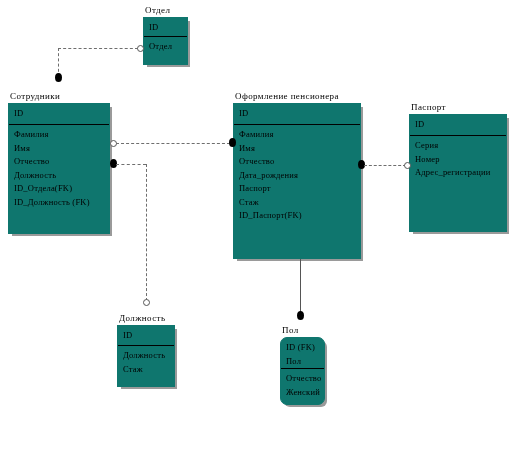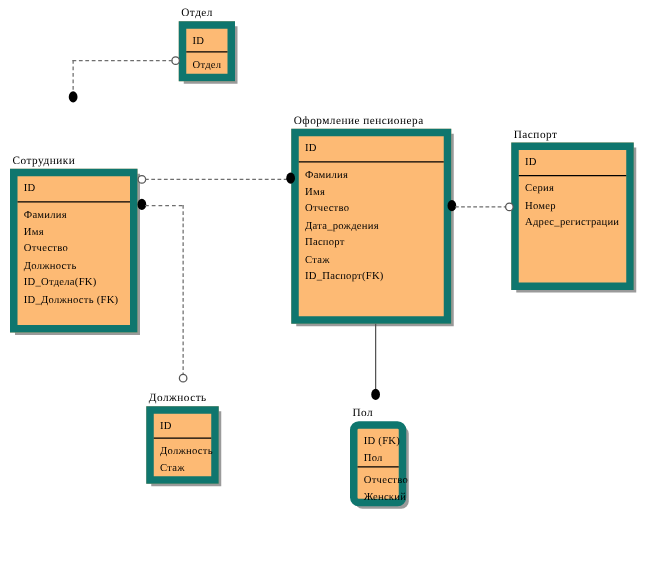--- a/index.html
+++ b/index.html
@@ -29,22 +29,22 @@
     letter-spacing: 0.4px;
     color: #000;
     line-height: 11px;
     padding-bottom: 1px;
   }
   .entity-box {
     position: relative;
     width: 100%;
     height: 100%;
     box-sizing: border-box;
-    border: 6px solid #0f766e;
-    background: #fdba74;
+    border: 1px solid #0f766e;
+    background: #0f766e;
     box-shadow: 3px 3px 0 -1px #9a9a9a;
   }
   .entity.rounded .entity-box {
     border-radius: 7px;
   }
   .pk-section {
     box-sizing: border-box;
     border-bottom: 1px solid #000;
     padding: 2px 5px 3px 5px;
   }
@@ -105,21 +105,21 @@
     <div class="entity-box">
       <div class="pk-section" style="height:19px;">
         <div class="attr">ID</div>
       </div>
       <div class="attr-section">
         <div class="attr">Отдел</div>
       </div>
     </div>
   </div>
 
-  <div class="entity" id="ent-sotrudniki" style="left:8px; top:103px; width:102px; height:131px;margin-top:32px;">
+  <div class="entity" id="ent-sotrudniki" style="left:8px; top:103px; width:102px; height:131px;">
     <div class="entity-title">Сотрудники</div>
     <div class="entity-box">
       <div class="pk-section" style="height:21px;">
         <div class="attr">ID</div>
       </div>
       <div class="attr-section">
         <div class="attr">Фамилия</div>
         <div class="attr">Имя</div>
         <div class="attr">Отчество</div>
         <div class="attr">Должность</div>

